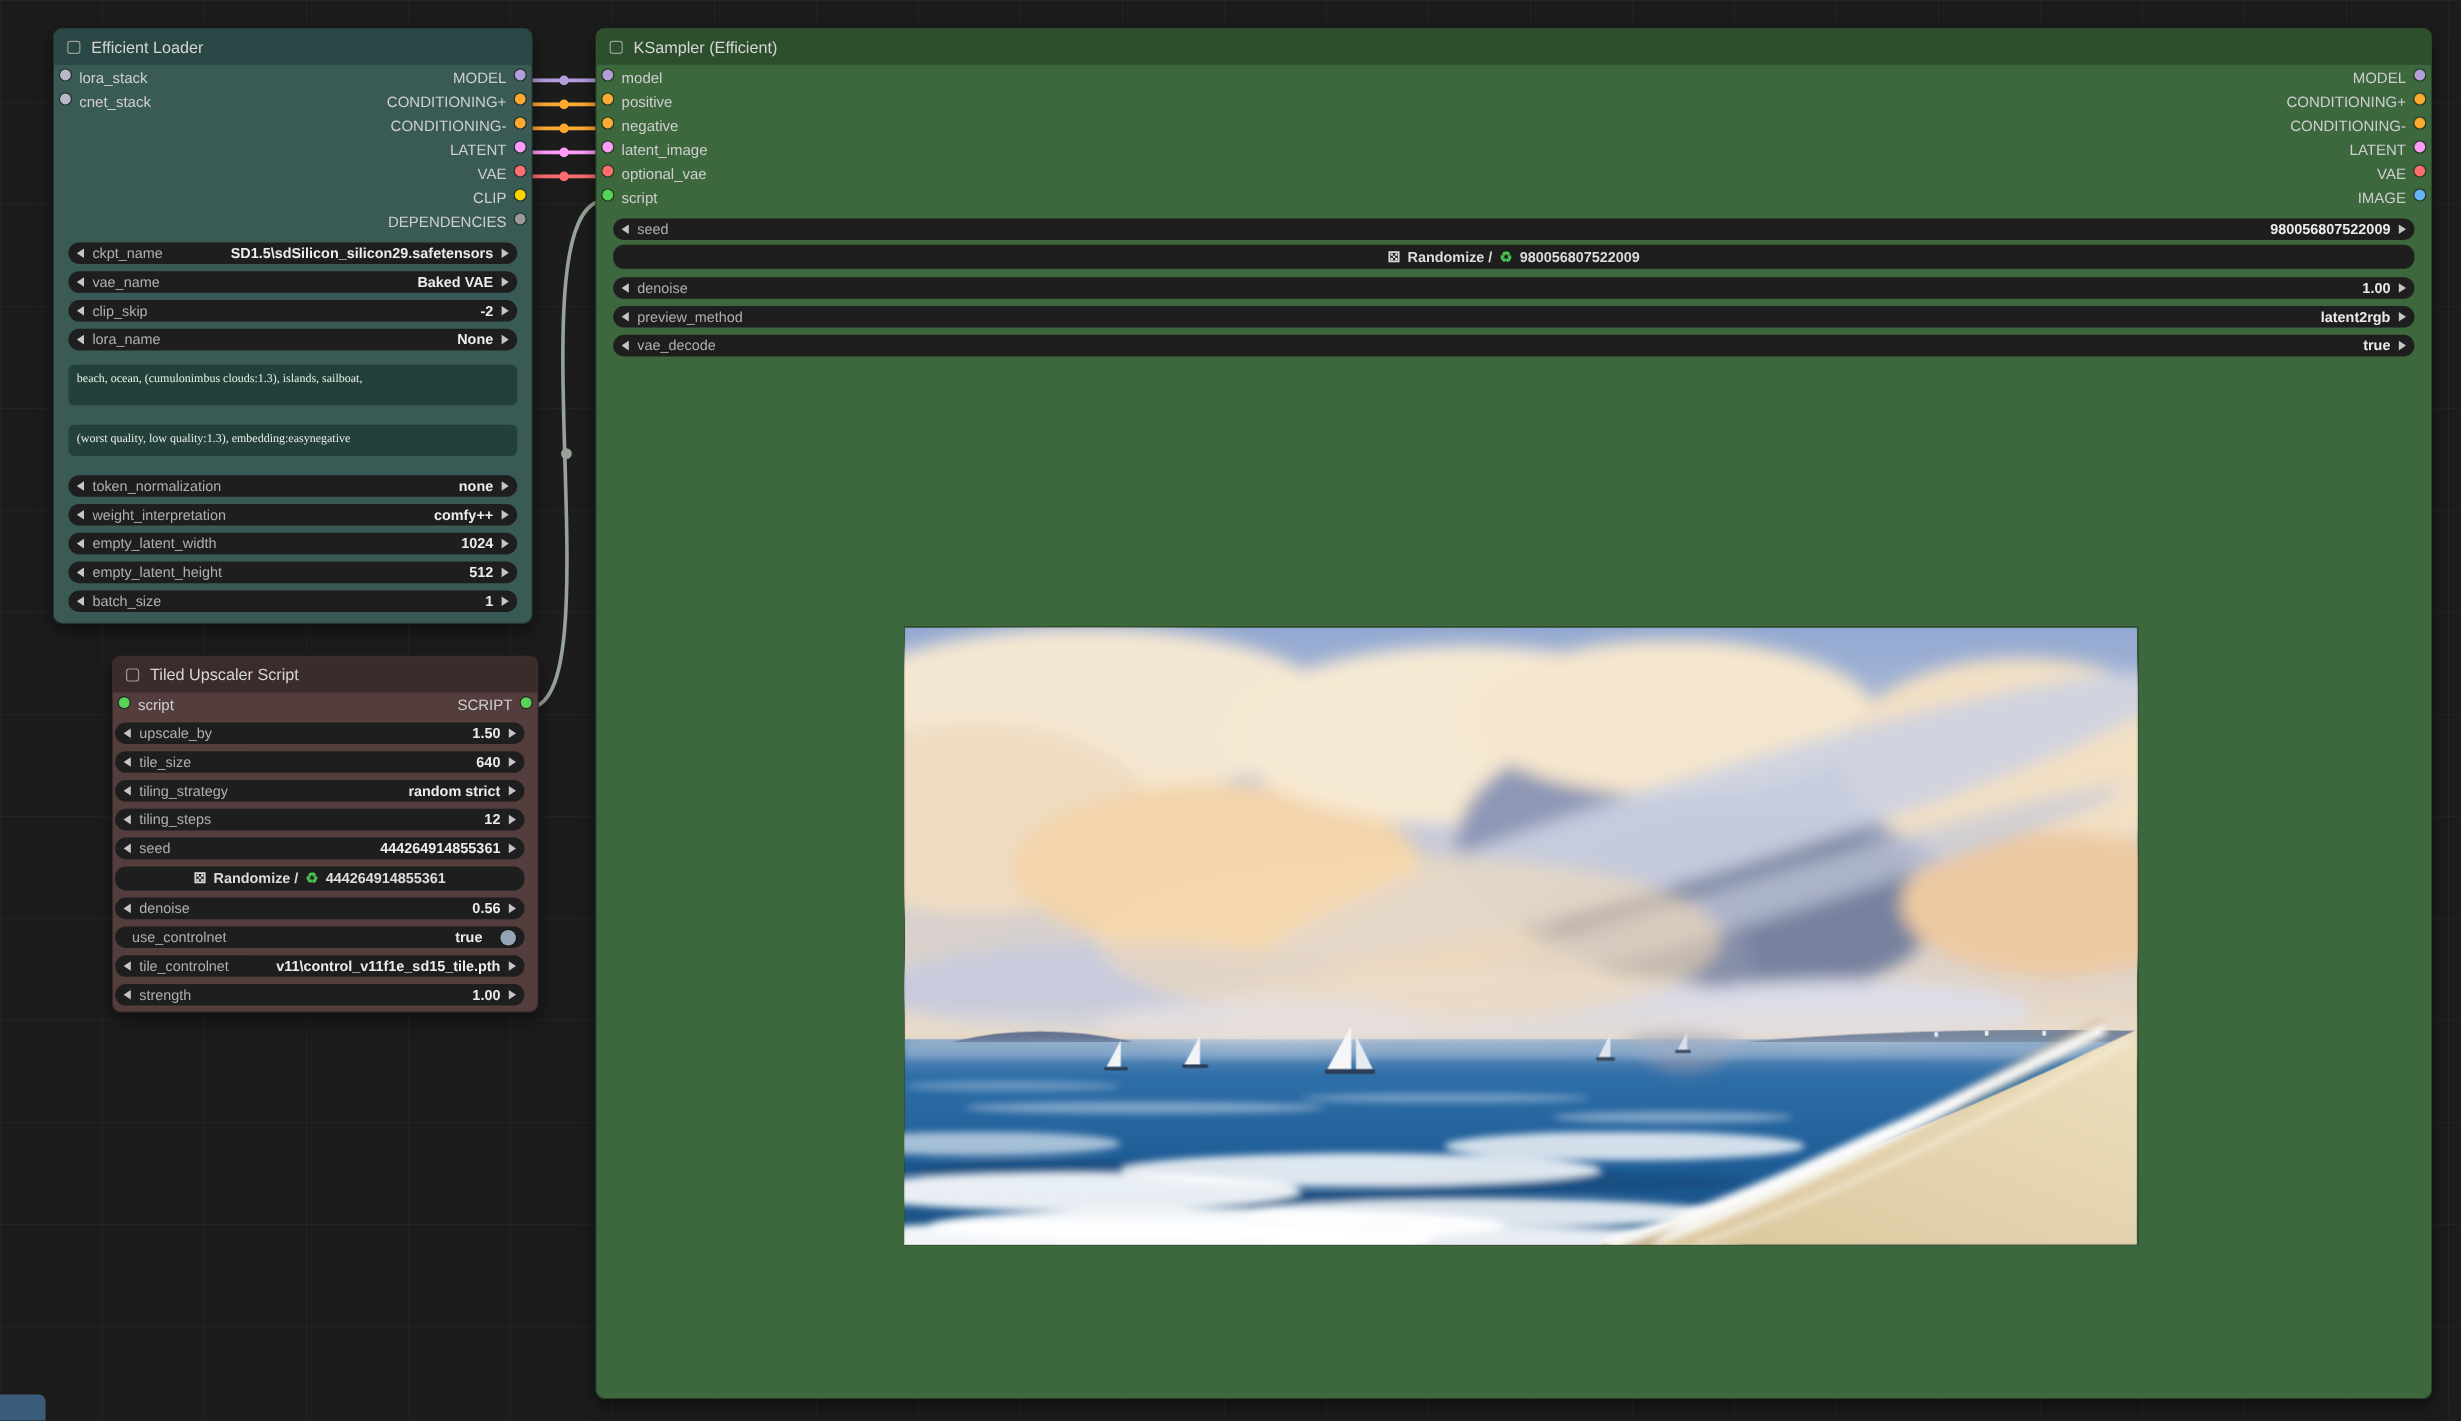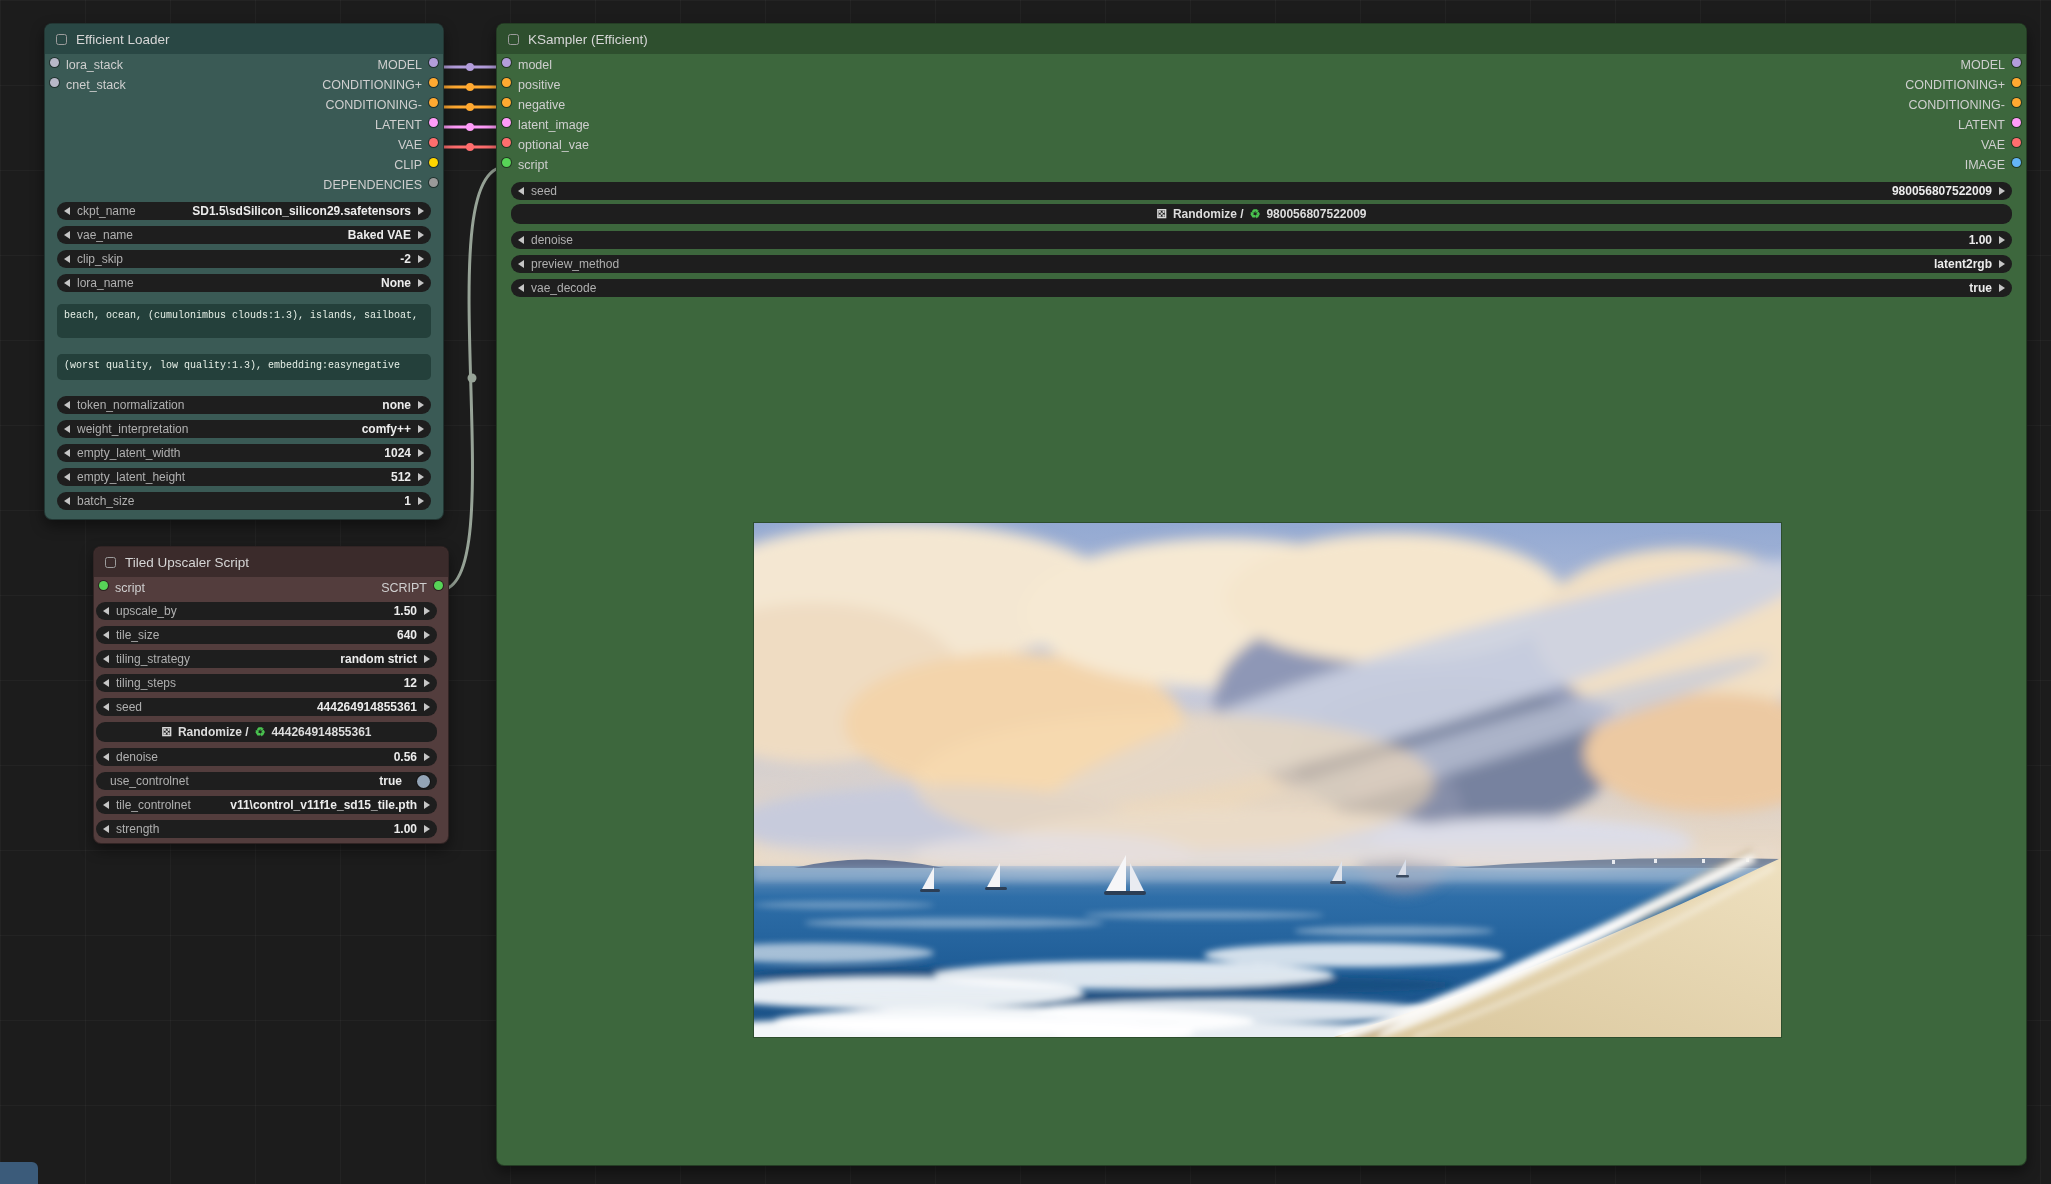--- a/index.html
+++ b/index.html
@@ -32,21 +32,21 @@
   .widget .val{margin-left:auto;margin-right:7px;color:#ececec;white-space:nowrap;font-weight:bold}
   .arr{width:0;height:0;border-style:solid;flex:none;cursor:pointer}
   .arr-l{border-width:4.5px 6px 4.5px 0;border-color:transparent #c6c6c6 transparent transparent}
   .arr-r{border-width:4.5px 0 4.5px 6px;border-color:transparent transparent transparent #c6c6c6}
   .randomize{justify-content:center;gap:6px;height:20px;font-weight:bold}
   .dice{color:#d8d8d8}
   .recycle{color:#49c24f}
   .toggle{width:13px;height:13px;border-radius:50%;background:#93a4b6;flex:none;margin-left:8px;
     box-shadow:0 0 0 1px rgba(0,0,0,.35)}
   .prompt{background:#24403b;border-radius:5px;padding:5px 7px;overflow:hidden;
-    font-family:Liberation Mono, monospace;font-size:10px;color:#e6efe7;line-height:1.45}
+    font-family:Liberation Serif, serif;font-size:10px;color:#e6efe7;line-height:1.45}
   .p1{height:34px;margin:12px 0 16px}
   .p2{height:26px;margin-bottom:16px}
 
   .preview{position:absolute;left:257px;top:499px;width:1027px;height:514px;
     outline:1px solid rgba(0,0,0,.25)}
   .offcanvas-blue{position:absolute;left:0;bottom:0;width:38px;height:22px;z-index:2;
     background:#3b5b7a;border-radius:0 6px 0 0}
 </style>
 </head>
 <body>

